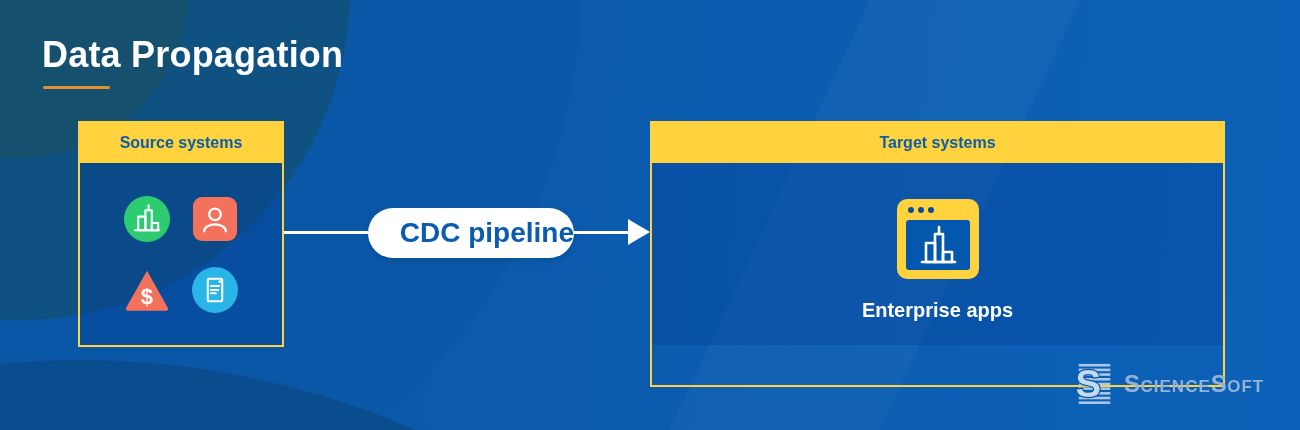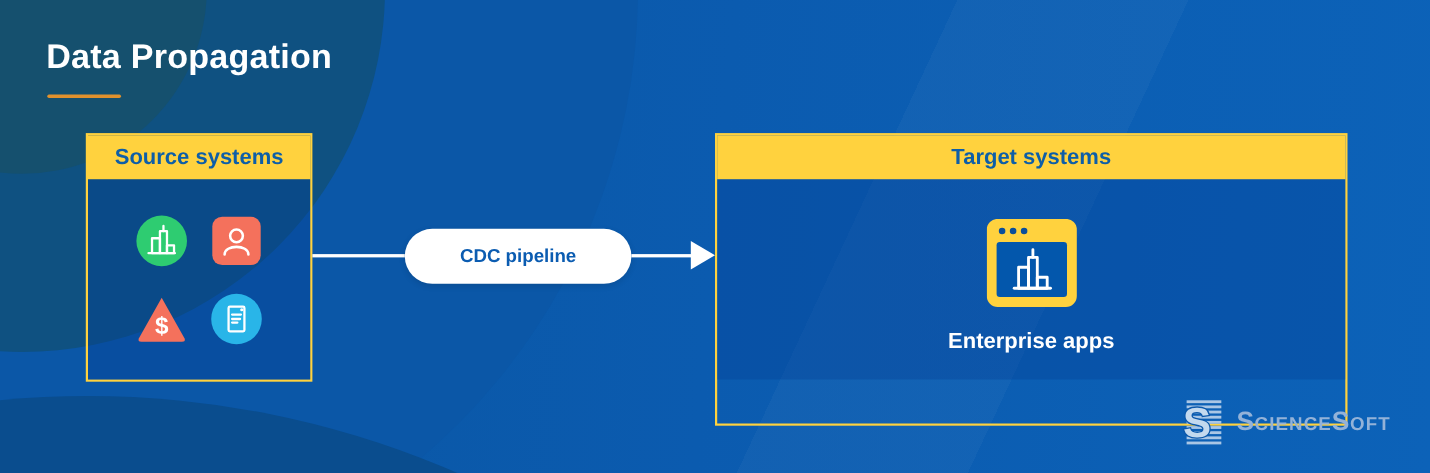--- a/index.html
+++ b/index.html
@@ -9,42 +9,42 @@
     background:linear-gradient(95deg,#0A55A0 0%,#0B5BAF 50%,#0C62B8 100%);
   }
   
   .bg-circle{position:absolute;border-radius:50%;}
   .c3{left:-540px;top:-570px;width:1120px;height:1120px;background:#0B57A7;}
   .c2{left:-310px;top:-340px;width:660px;height:660px;background:#0F5181;}
   .c1{left:-148px;top:-178px;width:336px;height:336px;background:#15506E;}
   .c4{left:-760px;top:360px;width:1680px;height:1680px;background:#0A4D8E;}
   .diag{position:absolute;inset:0;background:linear-gradient(115deg,transparent 58%,rgba(255,255,255,0.03) 58%,rgba(255,255,255,0.03) 72%,transparent 72%);}
 
-  .title{position:absolute;left:42px;top:34px;margin:0;font-size:31px;font-weight:bold;color:#ffffff;letter-spacing:.2px;}
+  .title{position:absolute;left:42px;top:34px;margin:0;font-size:36px;font-weight:bold;color:#ffffff;letter-spacing:.2px;}
   .title-underline{position:absolute;left:43px;top:86px;width:67px;height:3px;background:#E0912D;border-radius:2px;}
 
   .panel{position:absolute;border:2px solid #FFD23E;box-sizing:border-box;}
   .panel-header{height:40px;line-height:40px;background:#FFD23E;text-align:center;
-    font-size:20px;font-weight:bold;color:#0D5EA8;}
+    font-size:16px;font-weight:bold;color:#0D5EA8;}
   .panel-body{height:182px;background:rgba(3,64,148,0.35);}
 
   .source-panel{left:78px;top:121px;width:206px;height:226px;}
   .source-grid{display:grid;grid-template-columns:46px 46px;gap:25px 22px;
     justify-content:center;align-content:center;}
   .src-icon{width:46px;height:46px;display:flex;align-items:center;justify-content:center;}
   .shape-circle-green{background:#2ECC71;border-radius:50%;}
   .shape-square-coral{background:#F4715C;border-radius:9px;width:44px;height:44px;margin:1px;}
   .shape-circle-sky{background:#29B5E8;border-radius:50%;}
 
   .connector{position:absolute;height:3px;background:#ffffff;top:231px;}
   .line1{left:284px;width:84px;}
   .line2{left:574px;width:56px;}
   .pill{position:absolute;left:368px;top:208px;width:206px;height:50px;background:#ffffff;
-    border-radius:25px;display:flex;align-items:center;justify-content:center;
-    font-size:17px;font-weight:bold;color:#0B5CB1;box-shadow:0 2px 6px rgba(0,0,0,0.12);}
+    border-radius:25px;display:flex;align-items:center;justify-content:flex-end;
+    font-size:28px;font-weight:bold;color:#0B5CB1;box-shadow:0 2px 6px rgba(0,0,0,0.12);}
   .arrowhead{position:absolute;left:628px;top:219px;width:0;height:0;
     border-left:22px solid #ffffff;border-top:13px solid transparent;border-bottom:13px solid transparent;}
 
   .target-panel{left:650px;top:121px;width:575px;height:266px;}
   .target-body{display:flex;}
   .target-item{flex:1;display:flex;flex-direction:column;align-items:center;justify-content:center;padding-top:6px;}
   .icon-box{height:92px;display:flex;align-items:center;justify-content:center;}
   .target-label{margin-top:14px;font-size:20px;font-weight:bold;color:#ffffff;}
 
   .logo{position:absolute;left:1075px;top:362px;display:flex;align-items:center;gap:9px;color:#93B2D8;}

